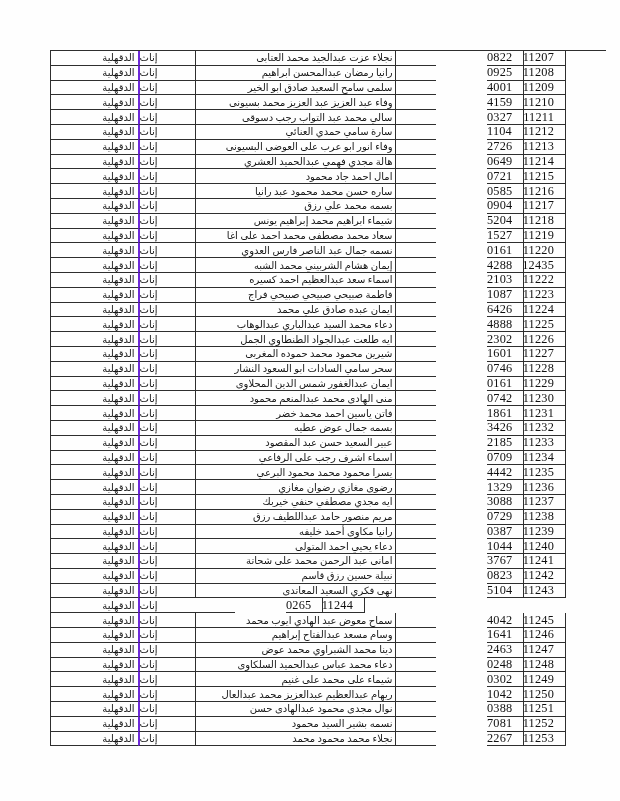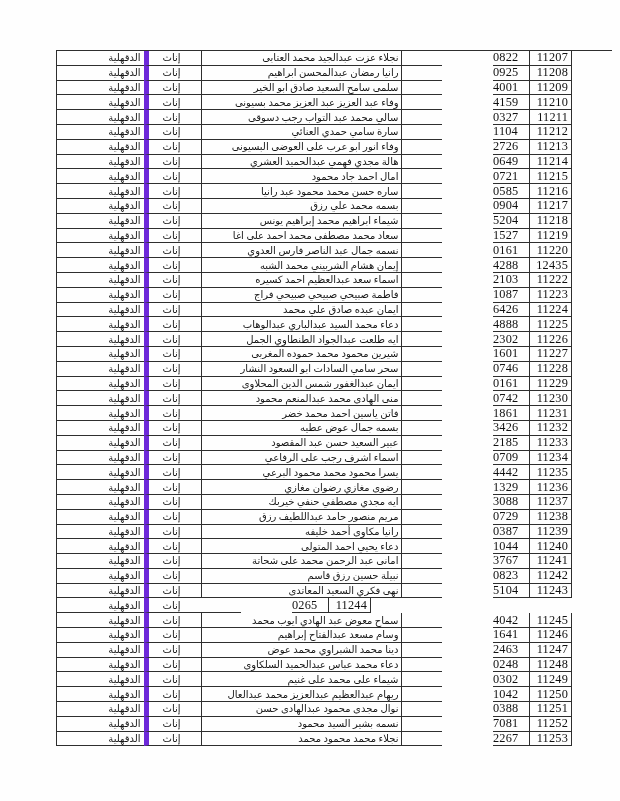--- a/index.html
+++ b/index.html
@@ -10,21 +10,21 @@
     color:#1a1a1a;
     overflow:hidden;
   }
   .page{
     position:relative;
     width:620px;height:801px;
     background:#fefefe;
   }
   .results-table{
     position:absolute;
-    left:56px;top:50px;
+    left:50px;top:50px;
     width:556px;
     border-top:1px solid #2e2e2e;
   }
   .row{
     display:flex;
     height:14.8px;
     box-sizing:border-box;
   }
   .cell{
     box-sizing:border-box;
@@ -35,23 +35,23 @@
   }
   .gov{
     width:87.5px;
     border-left:1.4px solid #2e2e2e;
     border-bottom:1px solid #2e2e2e;
     justify-content:flex-end;
     padding-left:2px;padding-right:3px;
   }
   .gender{
     width:57px;
-    border-left:5px solid #6d28d9;
+    border-left:2px solid #6d28d9;
     border-bottom:1px solid #2e2e2e;
-    justify-content:center;
+    justify-content:flex-start;
     padding-right:6px;
   }
   .name{
     width:201px;
     border-left:1px solid #2e2e2e;
     border-right:1px solid #2e2e2e;
     border-bottom:1px solid #2e2e2e;
     justify-content:flex-end;
     padding-right:2px;
   }
@@ -66,21 +66,21 @@
     width:36px;
     border-bottom:1px solid #2e2e2e;
     padding-right:2px;
   }
   .seatc{
     width:43px;
     border-left:1px solid #2e2e2e;
     border-right:1.4px solid #2e2e2e;
     border-bottom:1px solid #2e2e2e;
     justify-content:flex-end;
-    padding-right:3px;
+    padding-right:11px;
   }
   .ar{
     direction:rtl;
     unicode-bidi:isolate;
     font-size:10px;
     line-height:13px;
     color:#161616;
   }
   .num{
     font-size:12.3px;

